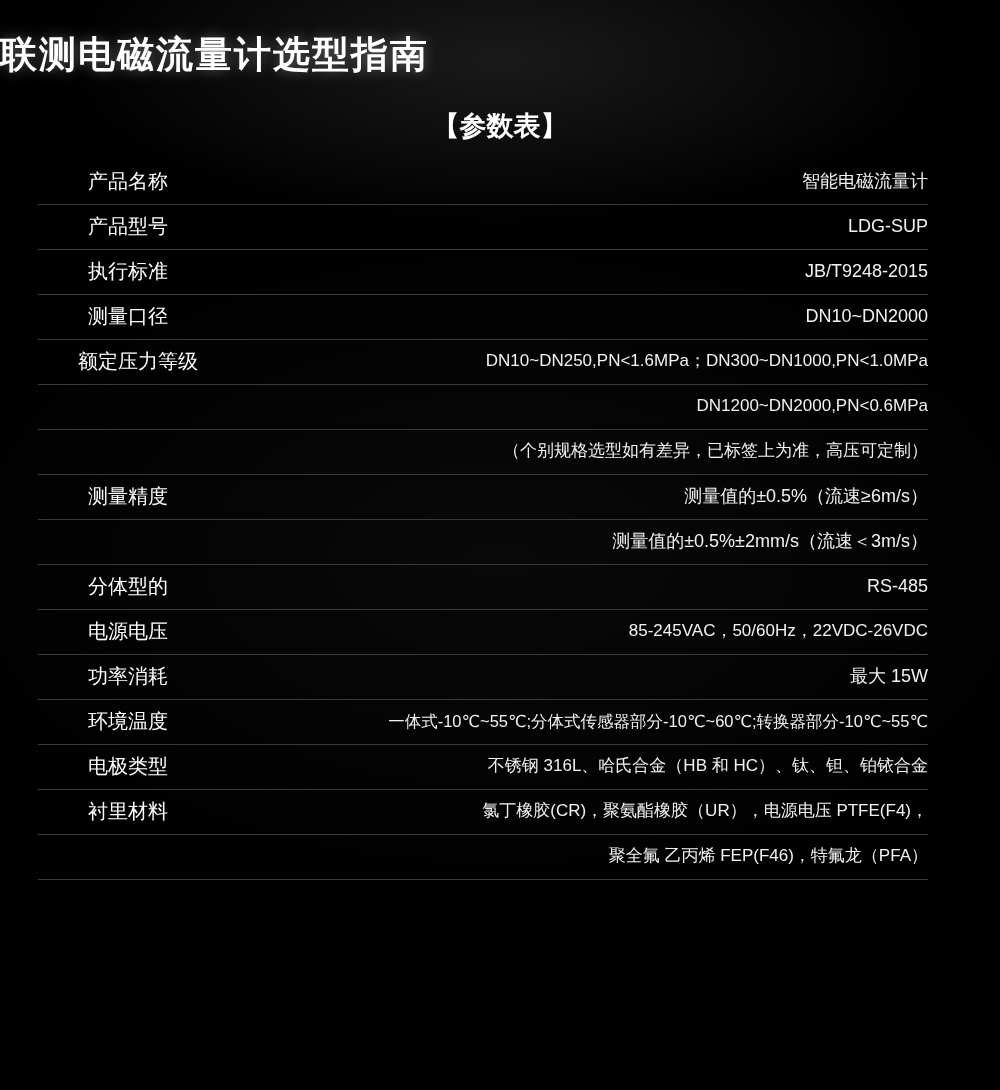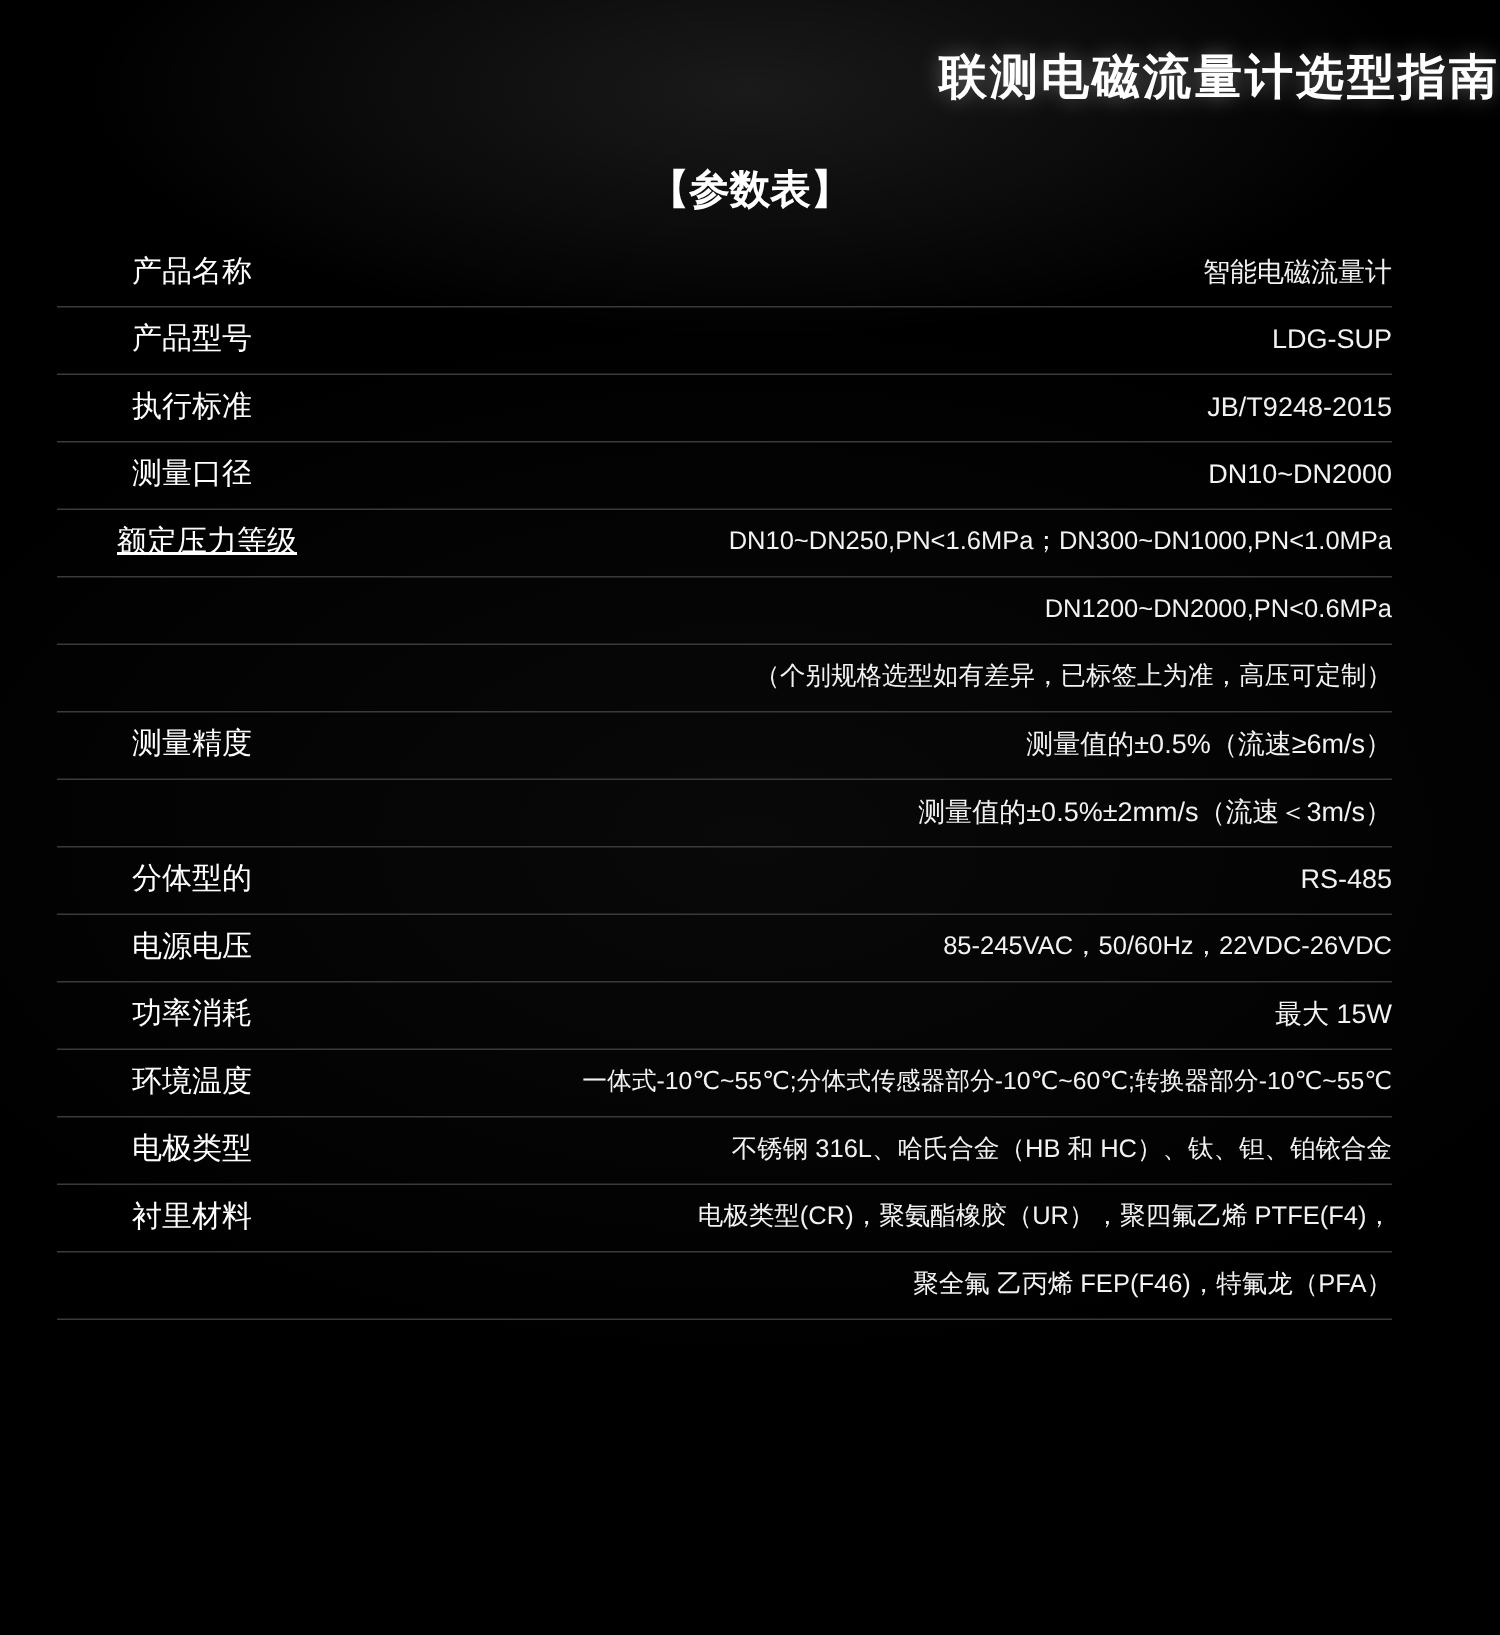--- a/index.html
+++ b/index.html
@@ -22,22 +22,22 @@
     background:
       radial-gradient(ellipse 620px 230px at 500px 60px, rgba(255,255,255,0.10) 0%, rgba(255,255,255,0.04) 45%, rgba(0,0,0,0) 72%),
       radial-gradient(ellipse 900px 520px at 500px 560px, rgba(255,255,255,0.035) 0%, rgba(0,0,0,0) 70%),
       #000000;
   }
   .title {
     position: absolute;
     top: 30px;
     left: 0;
     width: 100%;
-    text-align: right;
-    font-size: 32px;
+    text-align: left;
+    font-size: 37px;
     font-weight: bold;
     letter-spacing: 2px;
     color: #ffffff;
     text-shadow: 0 0 14px rgba(255,255,255,0.35);
   }
   .subtitle {
     position: absolute;
     top: 108px;
     left: 0;
     width: 100%;
@@ -92,21 +92,20 @@
   .value.indent2 {
     padding-left: 30px;
   }
   .label-spacer {
     width: 130px;
     flex: 0 0 130px;
   }
   .row.wide .label {
     width: 160px;
     flex: 0 0 160px;
-    text-decoration: underline;
   }
   .row.wide .label-spacer {
     width: 160px;
     flex: 0 0 160px;
   }
 </style>
 </head>
 <body>
 
 <div class="page">
@@ -182,21 +181,21 @@
       <div class="value tiny indent2">一体式-10℃~55℃;分体式传感器部分-10℃~60℃;转换器部分-10℃~55℃</div>
     </div>
 
     <div class="row">
       <div class="label">电极类型</div>
       <div class="value small indent2">不锈钢 316L、哈氏合金（HB 和 HC）、钛、钽、铂铱合金</div>
     </div>
 
     <div class="row">
       <div class="label">衬里材料</div>
-      <div class="value small indent2">电极类型(CR)，聚氨酯橡胶（UR），聚四氟乙烯 PTFE(F4)，</div>
+      <div class="value small indent2">氯丁橡胶(CR)，聚氨酯橡胶（UR），电源电压 PTFE(F4)，</div>
     </div>
 
     <div class="row">
       <div class="label-spacer"></div>
       <div class="value small indent2">聚全氟 乙丙烯 FEP(F46)，特氟龙（PFA）</div>
     </div>
 
   </div>
 </div>
 

